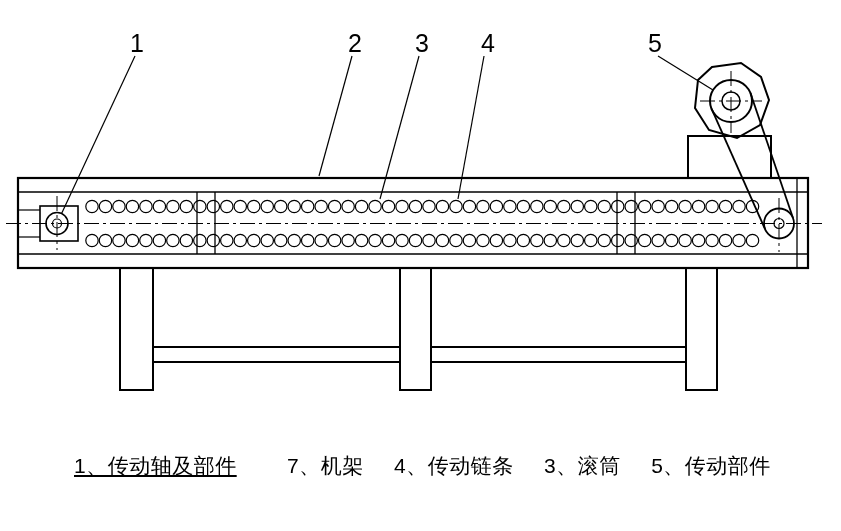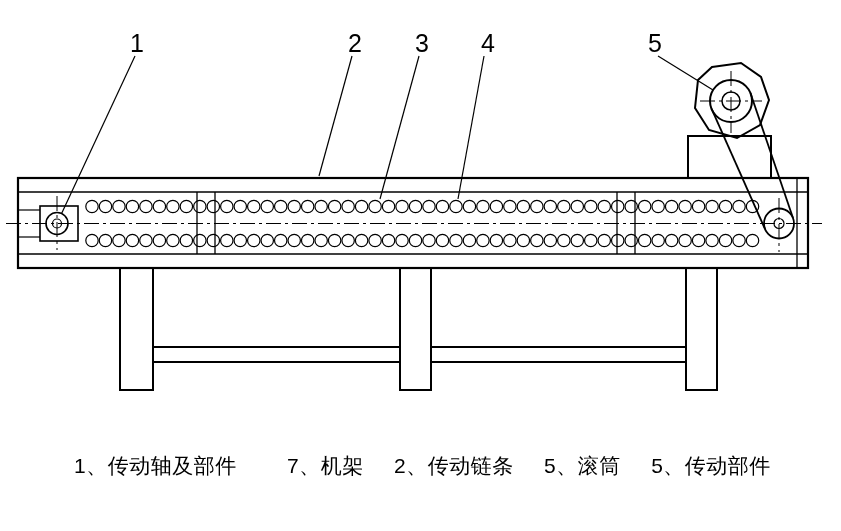--- a/index.html
+++ b/index.html
@@ -13,21 +13,21 @@
   .drawing-svg{position:absolute;left:0;top:0;}
   .legend{
     position:absolute;
     top:452px;left:74px;
     font-size:21px;
     color:#000000;
     white-space:nowrap;
     letter-spacing:0.5px;
   }
   .legend-item{margin-right:24px;display:inline-block;}
-  .legend-item.first{margin-right:44px;}
+  .legend-item.first{margin-right:44px;text-decoration:underline;}
   .legend-item.last{margin-right:0;}
   .callout-num{
     font-family:"Liberation Sans", sans-serif;
     font-size:25px;
     fill:#000000;
   }
 </style>
 </head>
 <body>
 
@@ -204,18 +204,18 @@
       <text class="callout-num" x="348" y="52">2</text>
       <text class="callout-num" x="415" y="52">3</text>
       <text class="callout-num" x="481" y="52">4</text>
       <text class="callout-num" x="648" y="52">5</text>
     </g>
   </svg>
 
   <div class="legend">
     <span class="legend-item first">1、传动轴及部件</span>
     <span class="legend-item">7、机架</span>
-    <span class="legend-item">2、传动链条</span>
-    <span class="legend-item">5、滚筒</span>
+    <span class="legend-item">4、传动链条</span>
+    <span class="legend-item">3、滚筒</span>
     <span class="legend-item last">5、传动部件</span>
   </div>
 
 </div>
 
 </body></html>

